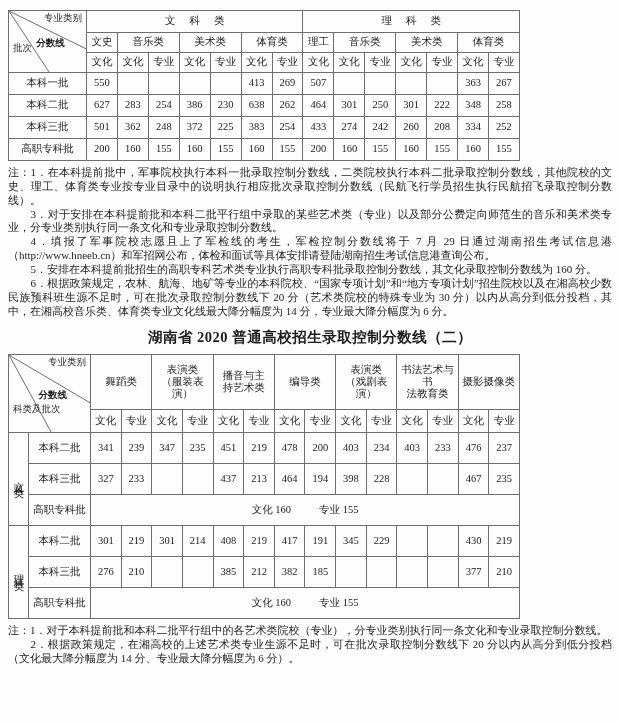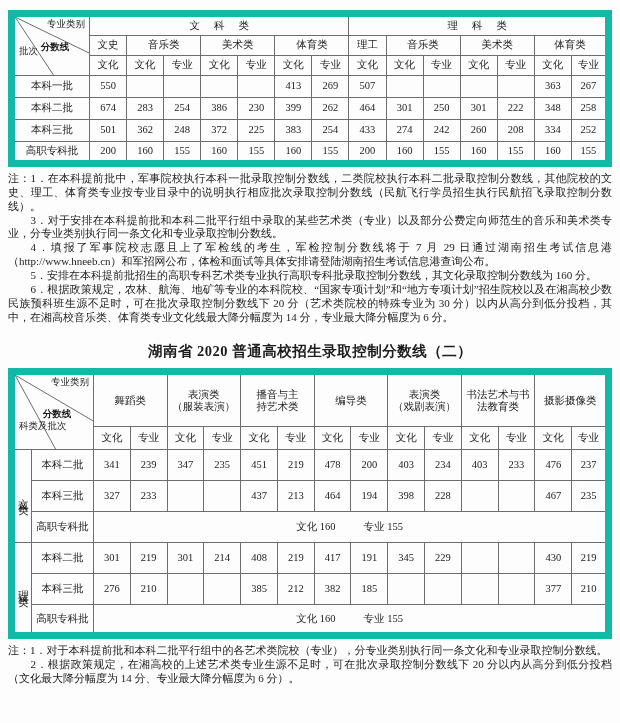--- a/index.html
+++ b/index.html
@@ -1,21 +1,21 @@
 <!DOCTYPE html>
 <html><head>
 <meta charset="utf-8">
 <style>
   * { box-sizing: border-box; }
   html, body { margin:0; padding:0; }
   body { width:620px; background:#fdfdfd; font-family:"Liberation Serif","DejaVu Serif",serif; color:#1c1c1c; }
   .page { width:620px; padding:10px 8px 16px; }
   .doc-title { width:604px; text-align:center; font-size:14.5px; font-weight:bold; margin:0 0 7px; letter-spacing:0.5px; }
-  .doc-title.second { margin-top:18px; }
-  table.grid { border-collapse:collapse; table-layout:fixed; width:604px; border:7px solid #14b8a6; }
+  .doc-title.second { margin-top:10px; }
+  table.grid { border-collapse:collapse; table-layout:fixed; width:512px; border:1px solid #14b8a6; }
   table.grid td { border:1px solid #6e6e6e; text-align:center; vertical-align:middle; font-size:10.5px; line-height:1.15; padding:0 1px; overflow:hidden; }
   td.group-cell { letter-spacing:14px; text-indent:14px; font-size:11px; }
   td.corner-cell { position:relative; padding:0; }
   .corner-wrap { position:absolute; left:0; top:0; right:0; bottom:0; }
   .corner-wrap svg { position:absolute; left:0; top:0; width:100%; height:100%; display:block; }
   .corner-label { position:absolute; font-size:9.5px; white-space:nowrap; }
   .cl-top { top:2px; right:4px; }
   .cl-mid { top:52%; left:54%; transform:translate(-50%,-50%);font-weight:bold; }
   .cl-bottom { bottom:18px; left:4px; }
   td.vcell { padding:0; }
@@ -104,26 +104,26 @@
       <td>507</td>
       <td></td>
       <td></td>
       <td></td>
       <td></td>
       <td>363</td>
       <td>267</td>
     </tr>
     <tr style="height:22px">
       <td>本科二批</td>
-      <td>674</td>
+      <td>627</td>
       <td>283</td>
       <td>254</td>
       <td>386</td>
       <td>230</td>
-      <td>399</td>
+      <td>638</td>
       <td>262</td>
       <td>464</td>
       <td>301</td>
       <td>250</td>
       <td>301</td>
       <td>222</td>
       <td>348</td>
       <td>258</td>
     </tr>
     <tr style="height:22px">

